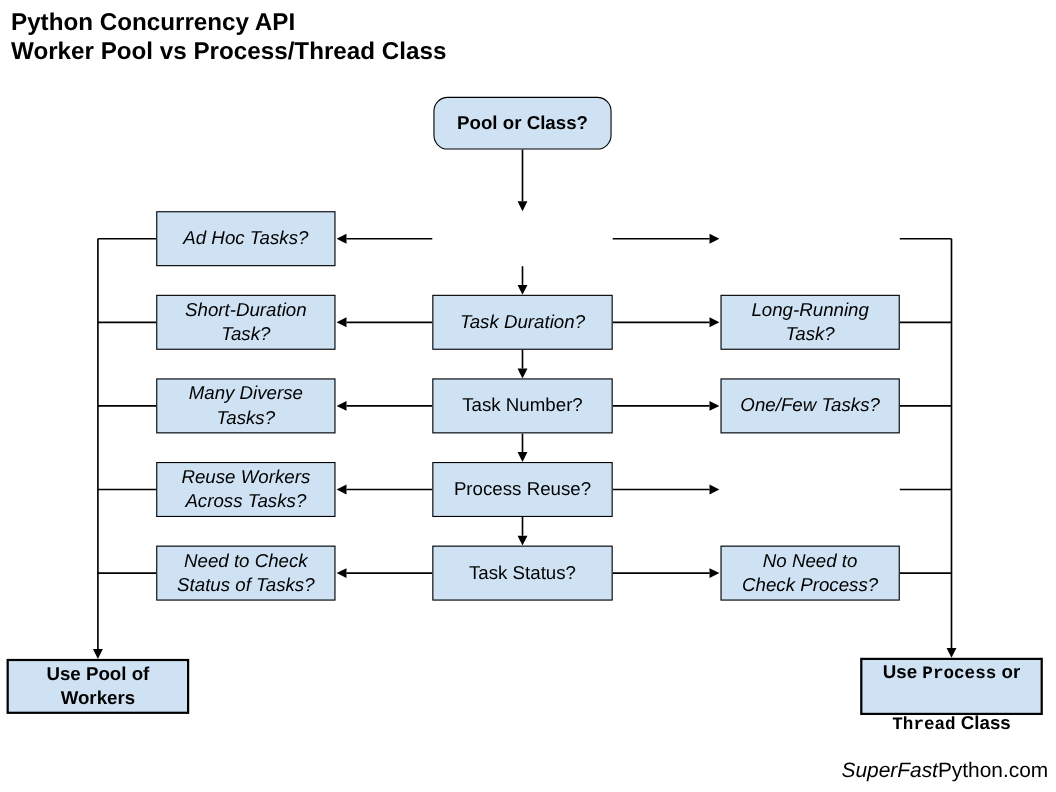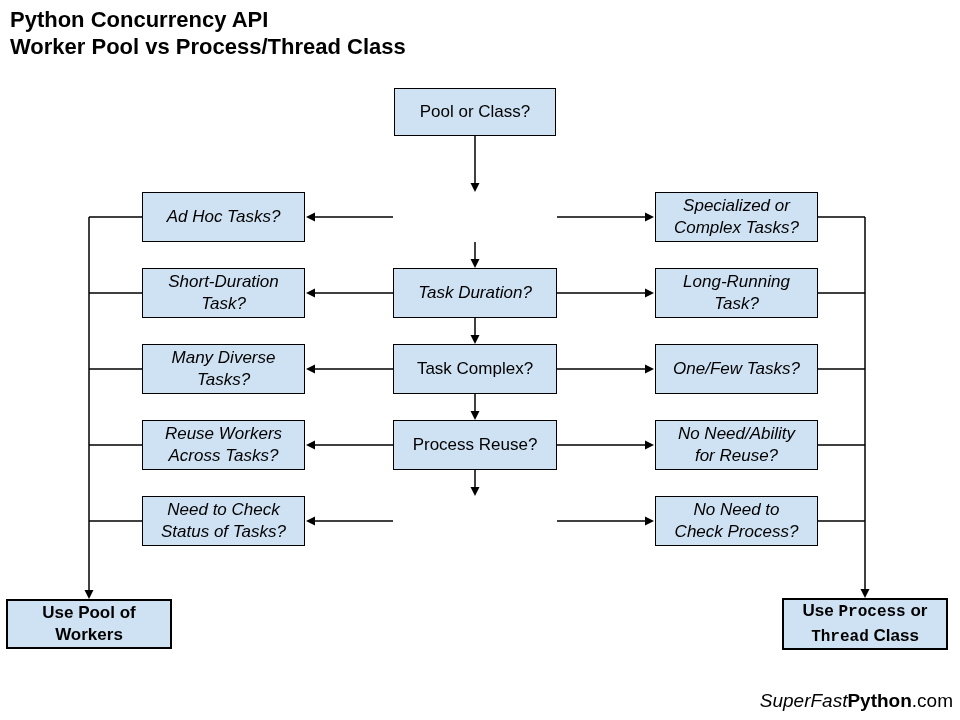--- a/index.html
+++ b/index.html
@@ -38,41 +38,41 @@
     background: var(--box-fill, #cfe2f3);
     border: 1.5px solid var(--box-border, #000000);
     font-size: 17px;
     line-height: 22px;
     white-space: pre-line;
   }
   .box.q    { left: 393px; width: 164px; height: 50px; }
   .box.side { width: 163px; height: 50px; font-style: italic; }
   .box.side.l { left: 142px; }
   .box.side.r { left: 655px; }
-  .box.bold { font-weight: normal; }
+  .box.bold { font-weight: bold; border-radius: 13px; }
   .box.terminal { border-width: 2px; font-weight: bold; }
   .row-0 { top: 192px; }
   .row-1 { top: 268px; font-style: italic; }
   .row-2 { top: 344px; }
   .row-3 { top: 420px; }
   .row-4 { top: 496px; }
   #root-box   { left: 394px; top: 88px;  width: 162px; height: 48px; }
   #pool-box   { left: 6px;   top: 599px; width: 166px; height: 50px; text-align: center; }
   #class-box  { left: 782px; top: 598px; width: 166px; height: 52px; flex-direction: column; line-height: 23px; }
-  #class-box .ln { white-space: nowrap; }
+  #class-box .ln { white-space: nowrap; margin-top: 22px; }
   .mono { font-family: "Liberation Mono", monospace; font-size: 16px; }
   .footer {
     position: absolute;
     right: 7px;
     top: 690px;
     font-size: 19px;
     white-space: nowrap;
   }
   .footer .it { font-style: italic; }
-  .footer .bd { font-weight: bold; text-align: center; }
+  .footer .bd { font-weight: normal; text-align: center; }
 </style>
 </head>
 <body>
 
 <div id="canvas">
 
   <div class="title">
     <div>Python Concurrency API</div>
     <div>Worker Pool vs Process/Thread Class</div>
   </div>
@@ -130,40 +130,37 @@
       <line x1="818" y1="445" x2="865" y2="445"></line>
       <line x1="818" y1="521" x2="865" y2="521"></line>
       <line x1="865" y1="217" x2="865" y2="589"></line>
       <polygon points="865,598 860.5,589 869.5,589" fill="currentColor" stroke="none"></polygon>
     </g>
   </svg>
 
   <div id="root-box" class="box bold">Pool or Class?</div>
 
   <div class="box side l row-0">Ad Hoc Tasks?</div>
-  <div class="box side r row-0">Specialized or
-Complex Tasks?</div>
 
   <div class="box q row-1">Task Duration?</div>
   <div class="box side l row-1">Short-Duration
 Task?</div>
   <div class="box side r row-1">Long-Running
 Task?</div>
 
-  <div class="box q row-2">Task Complex?</div>
+  <div class="box q row-2">Task Number?</div>
   <div class="box side l row-2">Many Diverse
 Tasks?</div>
   <div class="box side r row-2">One/Few Tasks?</div>
 
   <div class="box q row-3">Process Reuse?</div>
   <div class="box side l row-3">Reuse Workers
 Across Tasks?</div>
-  <div class="box side r row-3">No Need/Ability
-for Reuse?</div>
 
+  <div class="box q row-4">Task Status?</div>
   <div class="box side l row-4">Need to Check
 Status of Tasks?</div>
   <div class="box side r row-4">No Need to
 Check Process?</div>
 
   <div id="pool-box" class="box terminal">Use Pool of
 Workers</div>
 
   <div id="class-box" class="box terminal">
     <div class="ln"><span>Use</span> <span class="mono">Process</span> <span>or</span></div>

